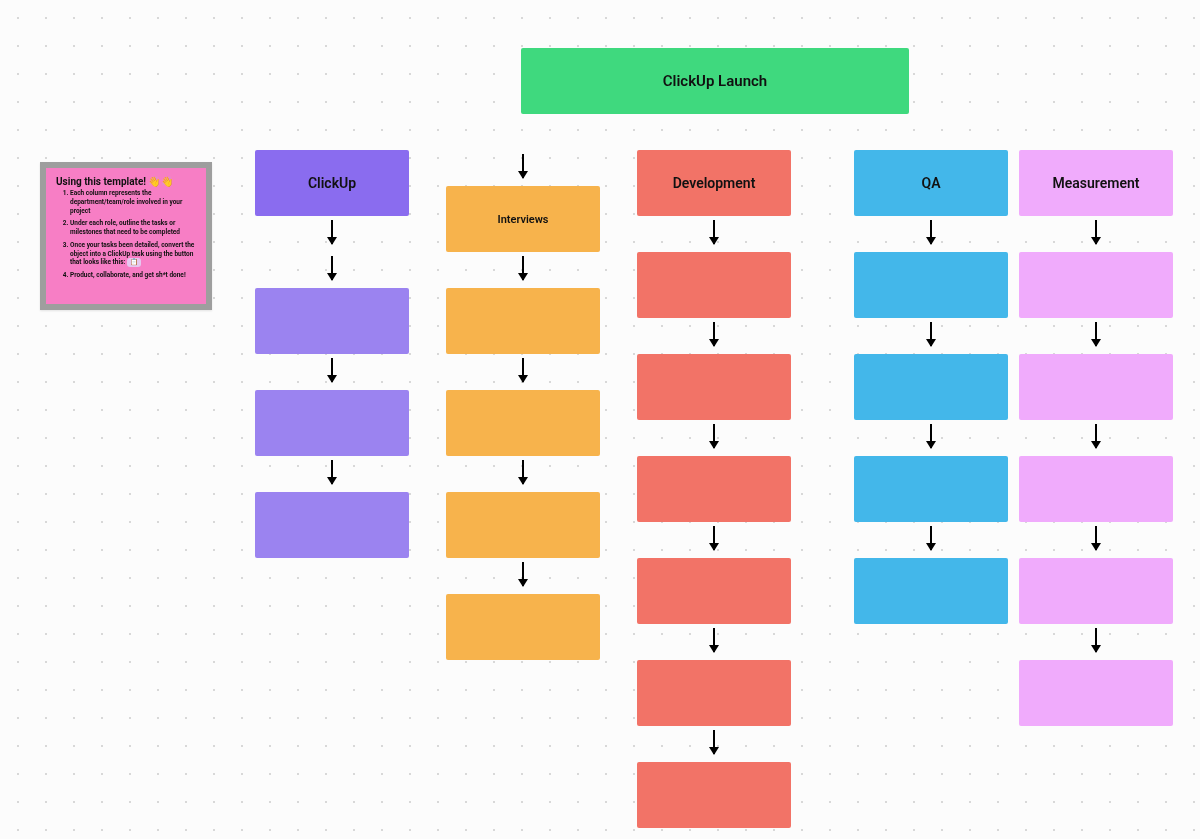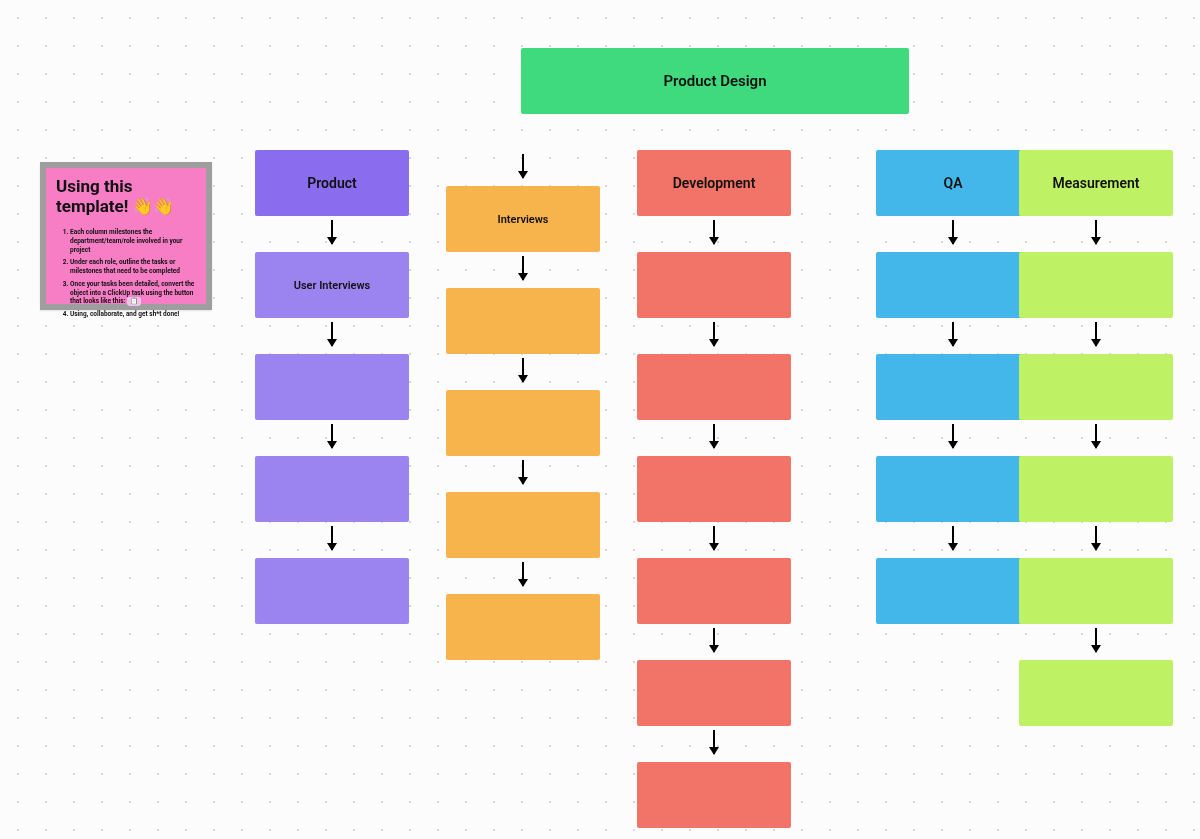--- a/index.html
+++ b/index.html
@@ -42,21 +42,21 @@
     background: #3fd97e;
     font-size: 15px;
     font-weight: 600;
   }
   .col-header { width: 154px; height: 66px; font-size: 14px; }
   .task       { width: 154px; height: 66px; font-size: 11px; font-weight: 600; }
   .c-research    .col-header, .c-research    .task { background: #8a6cef; }
   .c-design      .col-header, .c-design      .task { background: #f7b34c; }
   .c-development .col-header, .c-development .task { background: #f27367; }
   .c-qa          .col-header, .c-qa          .task { background: #43b7ea; }
-  .c-measurement .col-header, .c-measurement .task { background: #bef264; }
+  .c-measurement .col-header, .c-measurement .task { background: #f0abfc; }
   .c-research    .task { background: #9b83f0; }
 
   .arrow {
     position: absolute;
     width: 2px;
     background: #000;
     left: 50%;
     transform: translateX(-50%);
   }
   .arrow::after {
@@ -78,22 +78,22 @@
     width: 172px;
     height: 148px;
     background: #f77ec5;
     border: 6px solid #9e9e9e;
     box-sizing: border-box;
     padding: 8px 10px 6px 10px;
     color: #111;
     box-shadow: 0 1px 2px rgba(0,0,0,0.1);
   }
   .sticky h3 {
-    margin: 0 0 12px 0;
-    font-size: 17px;
+    margin: 0 0 2px 0;
+    font-size: 10px;
     font-weight: 700;
   }
   .sticky ol {
     margin: 0;
     padding-left: 14px;
     font-size: 6.5px;
     line-height: 1.35;
     font-weight: 700;
   }
   .sticky li { margin-bottom: 4px; }
@@ -113,43 +113,40 @@
   .col .slot  { position: relative; height: 66px; }
   .col .gap   { position: relative; height: 36px; }
 </style>
 </head>
 <body>
 
 <div class="dotgrid"></div>
 
 <div class="canvas">
 
-  <div class="node header-node" style="left:521px; top:48px;">Product Design</div>
+  <div class="node header-node" style="left:521px; top:48px;">ClickUp Launch</div>
 
   <div class="sticky">
     <h3>Using this template! 👋👋</h3>
     <ol>
-      <li>Each column milestones the department/team/role involved in your project</li>
+      <li>Each column represents the department/team/role involved in your project</li>
       <li>Under each role, outline the tasks or milestones that need to be completed</li>
       <li>
         <span>Once your tasks been detailed, convert the object into a ClickUp task using the button that looks like this:</span>
         <span class="task-chip">📋</span>
       </li>
-      <li>Using, collaborate, and get sh*t done!</li>
+      <li>Product, collaborate, and get sh*t done!</li>
     </ol>
   </div>
 
   <div id="columns-root">
       <div class="col c-research" style="left: 255px;">
-        <div class="node col-header" style="position: relative;">Product</div>
-        <div class="gap">
-          <div class="arrow" style="top: 4px; height: 24px;"></div>
-        </div>
-        <div class="slot">
-          <div class="node task" style="position: relative;">User Interviews</div>
+        <div class="node col-header" style="position: relative;">ClickUp</div>
+        <div class="gap">
+          <div class="arrow" style="top: 4px; height: 24px;"></div>
         </div>
         <div class="gap">
           <div class="arrow" style="top: 4px; height: 24px;"></div>
         </div>
         <div class="slot">
           <div class="node task" style="position: relative;"></div>
         </div>
         <div class="gap">
           <div class="arrow" style="top: 4px; height: 24px;"></div>
         </div>
@@ -227,21 +224,21 @@
         <div class="slot">
           <div class="node task" style="position: relative;"></div>
         </div>
         <div class="gap">
           <div class="arrow" style="top: 4px; height: 24px;"></div>
         </div>
         <div class="slot">
           <div class="node task" style="position: relative;"></div>
         </div>
       </div>
-      <div class="col c-qa" style="left: 876px;">
+      <div class="col c-qa" style="left: 854px;">
         <div class="node col-header" style="position: relative;">QA</div>
         <div class="gap">
           <div class="arrow" style="top: 4px; height: 24px;"></div>
         </div>
         <div class="slot">
           <div class="node task" style="position: relative;"></div>
         </div>
         <div class="gap">
           <div class="arrow" style="top: 4px; height: 24px;"></div>
         </div>

